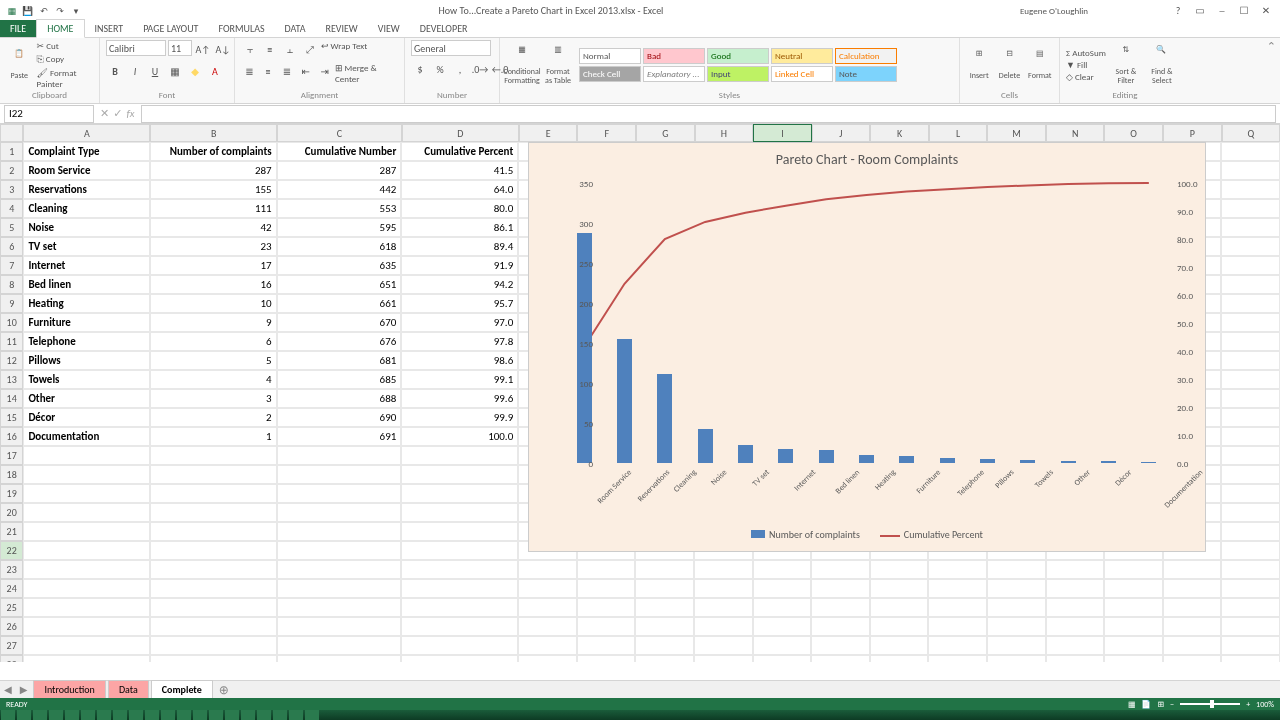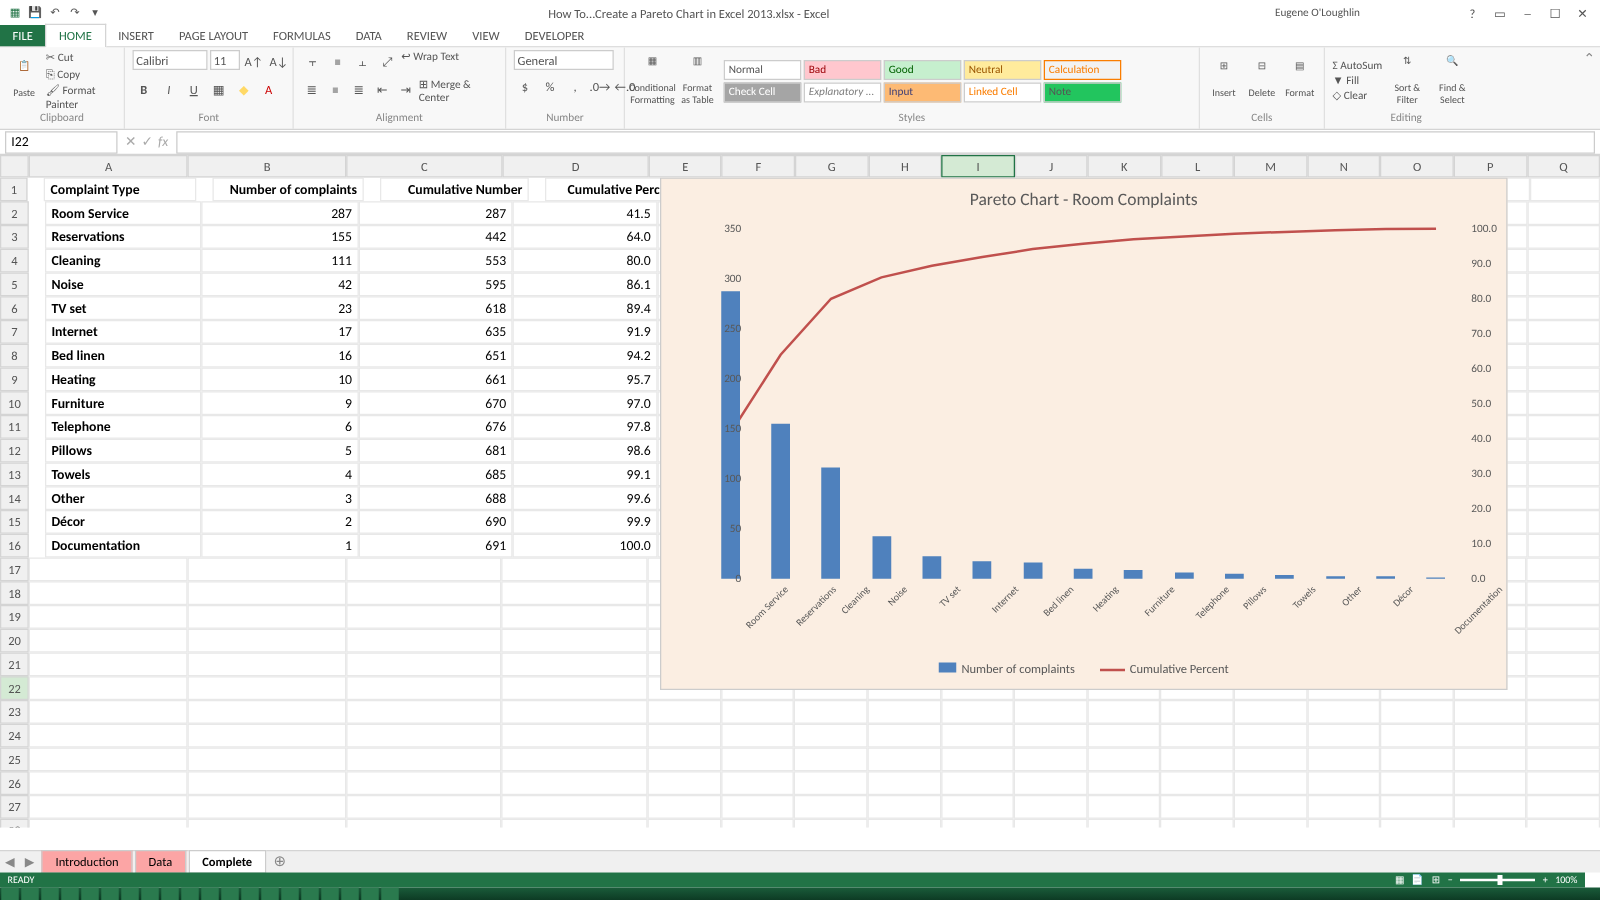--- a/index.html
+++ b/index.html
@@ -31,43 +31,43 @@
 .size-box { width: 24px; height: 16px; border: 1px solid #ccc; background: #fff; font-size: 10px; padding: 0 2px; display: flex; align-items: center; }
 .numfmt { width: 80px; height: 16px; border: 1px solid #ccc; background: #fff; font-size: 10px; padding: 0 2px; display: flex; align-items: center; }
 .style-cell { width: 62px; height: 16px; border: 1px solid #ccc; font-size: 9px; display: flex; align-items: center; padding: 0 3px; margin: 1px; }
 .style-cell.normal { background:#fff; }
 .style-cell.bad { background:#ffc7ce; color:#9c0006; }
 .style-cell.good { background:#c6efce; color:#006100; }
 .style-cell.neutral { background:#ffeb9c; color:#9c5700; }
 .style-cell.calc { background:#f2f2f2; color:#fa7d00; border:1px solid #fa7d00; }
 .style-cell.check { background:#a5a5a5; color:#fff; }
 .style-cell.expl { background:#fff; color:#7f7f7f; font-style:italic; }
-.style-cell.input { background:#fdba74; color:#3f3f76; }
+.style-cell.input { background:#bef264; color:#3f3f76; }
 .style-cell.linked { background:#fff; color:#fa7d00; }
-.style-cell.note { background:#22c55e; }
+.style-cell.note { background:#7dd3fc; }
 
 
 .formula-row { height: 20px; display: flex; align-items: center; border-bottom: 1px solid #d4d4d4; font-size: 11px; }
 .name-box { width: 90px; height: 18px; border: 1px solid #ccc; margin-left: 4px; padding: 0 4px; display: flex; align-items: center; background:#fff; }
 .fx-btns { display: flex; gap: 4px; margin: 0 6px; color: #aaa; }
 .formula-bar { flex: 1; height: 18px; border: 1px solid #ccc; background: #fff; margin-right: 4px; }
 
 
 .colhdr { height: 18px; display: flex; background: #f0f0f0; font-size: 10px; color: #555; }
 .corner { width: 24px; border: 1px solid #d4d4d4; background: #f0f0f0; }
 .colhdr .ch { border: 1px solid #d4d4d4; display: flex; align-items: center; justify-content: center; }
 .colhdr .ch.sel { background: #d4ead4; border-color: #217346; }
 
 
 .grid { position: relative; height: 520px; overflow: hidden; }
 .row { display: flex; height: 19px; }
 .rownum { width: 24px; background: #f0f0f0; border: 1px solid #d4d4d4; font-size: 10px; color: #555; display: flex; align-items: center; justify-content: center; }
 .rownum.sel { background: #d4ead4; }
 .cell { border: 1px solid #e8e8e8; font-size: 11px; padding: 0 4px; display: flex; align-items: center; overflow: hidden; white-space: nowrap; }
-.cell.bold { font-weight: bold; margin-left: 13px; }
+.cell.bold { font-weight: bold; }
 .cell.num { justify-content: flex-end; }
 .colA { width: 130px; } .colB { width: 130px; } .colC { width: 128px; } .colD { width: 120px; }
 .colE, .colF, .colG, .colH, .colI, .colJ, .colK, .colL, .colM, .colN, .colO, .colP, .colQ { width: 60px; }
 
 
 .chart-container { position: absolute; left: 528px; top: 0px; width: 678px; height: 410px; background: #fbeee2; border: 1px solid #ccc; z-index: 5; }
 .chart-title { text-align: center; font-size: 14px; color: #595959; margin-top: 8px; }
 .chart-plot { position: absolute; left: 35px; top: 40px; width: 605px; height: 280px; }
 .y1-tick { position: absolute; right: 612px; font-size: 9px; color: #595959; transform: translateY(-50%); }
 .y2-tick { position: absolute; left: 648px; font-size: 9px; color: #595959; transform: translateY(-50%); }
@@ -78,21 +78,21 @@
 .legend .sw-line { width: 20px; height: 2px; background: #c0504d; display: inline-block; margin-right: 4px; vertical-align: middle; }
 
 
 .sheettabs { position: absolute; bottom: 22px; left: 0; right: 0; height: 18px; background: #f0f0f0; display: flex; align-items: center; font-size: 10px; border-top: 1px solid #d4d4d4; }
 .sheettabs .nav { padding: 0 4px; color: #888; }
 .sheettabs .stab { padding: 2px 10px; border: 1px solid #ccc; background: #fca5a5; margin-left: 2px; cursor: pointer; }
 .sheettabs .stab.active { background: #fff; font-weight: bold; }
 .sheettabs .add { padding: 0 6px; color: #888; font-size:12px; }
 
 
-.statusbar { position: absolute; bottom: 10px; left: 0; right: 12px; height: 12px; background: #217346; color: #fff; font-size: 8px; display: flex; align-items: center; padding: 0 6px; }
+.statusbar { position: absolute; bottom: 10px; left: 0; right: 0; height: 12px; background: #217346; color: #fff; font-size: 8px; display: flex; align-items: center; padding: 0 6px; }
 .statusbar .right { margin-left: auto; display: flex; gap: 6px; align-items: center; }
 .zoom-slider { width: 60px; height: 2px; background: #fff; position: relative; }
 .zoom-slider::after { content:''; position:absolute; left:50%; top:-3px; width:4px; height:8px; background:#fff; }
 
 
 .taskbar { position: absolute; bottom: 0; left: 0; right: 0; height: 10px; background: linear-gradient(#1a5c3a,#0d3b24); display:flex; }
 .taskbar span { width: 14px; height: 10px; margin: 0 1px; background:#2a7a4e; }
 </style>
 </head>
 <body>

